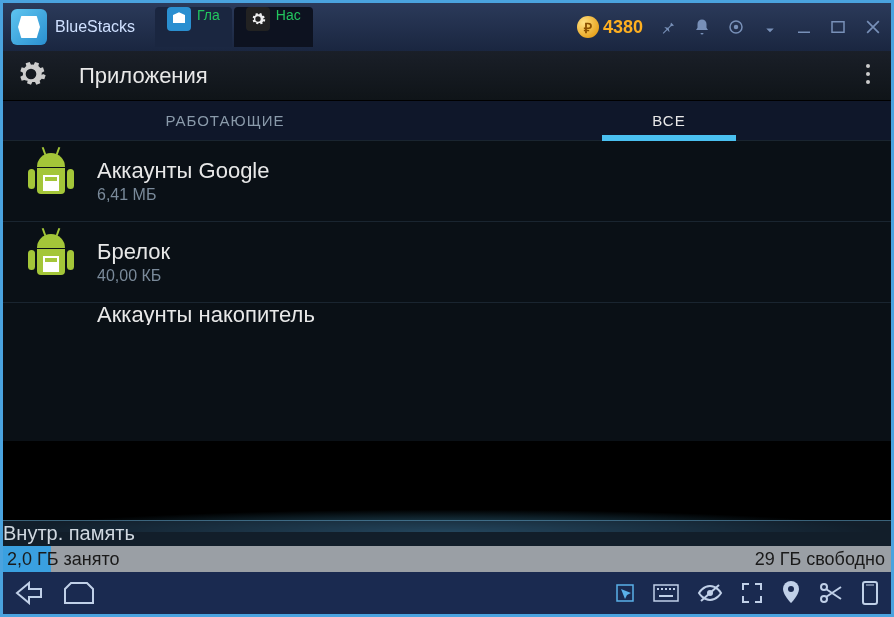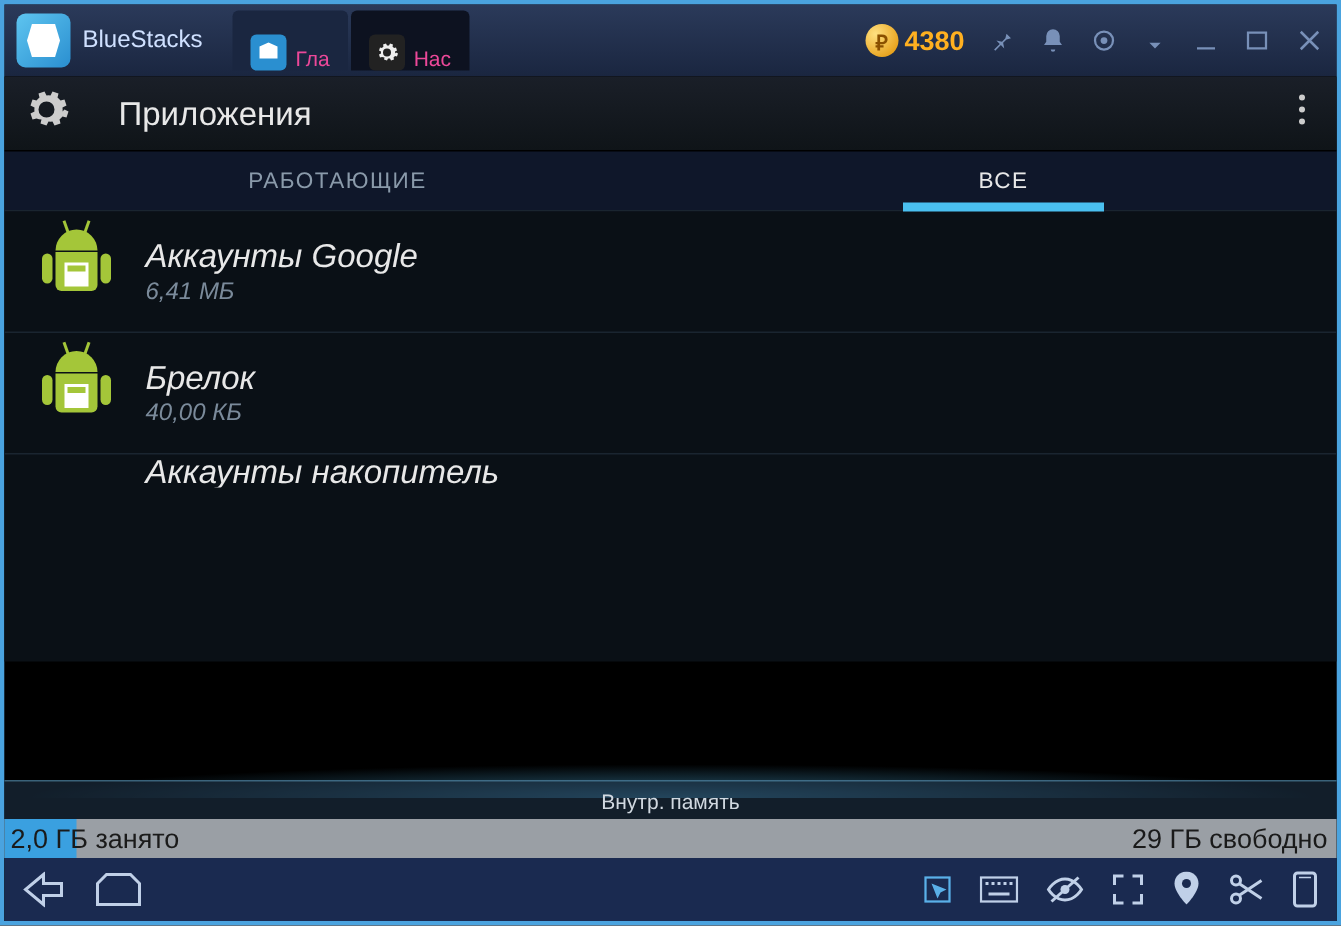--- a/index.html
+++ b/index.html
@@ -19,23 +19,23 @@
   display: flex; align-items: center; justify-content: center;
   margin-right: 8px;
 }
 .bs-logo-inner {
   width: 22px; height: 22px; background: #fff;
   clip-path: polygon(15% 0, 85% 0, 100% 50%, 85% 100%, 15% 100%, 0 50%);
 }
 .bs-title { color: #cfe0ff; font-size: 16px; margin-right: 20px; }
 
 .bs-tab {
-  height: 40px; padding: 0 12px; display: flex; align-items: flex-end;
+  height: 40px; padding: 0 12px; display: flex; align-items: flex-start;
   background: #1a2640; border-radius: 4px 4px 0 0; margin-right: 2px;
-  color: #ec4899; font-size: 14px; cursor: pointer;
+  color: #22c55e; font-size: 14px; cursor: pointer;
 }
 .bs-tab.active { background: #0d1220; }
 .tab-icon {
   width: 24px; height: 24px; margin-right: 6px;
   border-radius: 4px; display: flex; align-items: center; justify-content: center;
 }
 .tab-icon.home { background: #2a8fd0; }
 .tab-icon.home svg { fill: #fff; }
 .tab-icon.settings { background: #222; }
 .tab-icon.settings svg { fill: #eee; }
@@ -87,21 +87,21 @@
   color: #8a9aaa; font-size: 15px; letter-spacing: 1px; cursor: pointer;
   position: relative;
 }
 .app-tab.active { color: #e8e8e8; }
 .app-tab.active::after {
   content: ''; position: absolute; bottom: -1px; left: 35%; right: 35%;
   height: 6px; background: #4ac0f0;
 }
 
 
-.app-list { background: #0a1016; height: 300px; overflow: hidden; font-style: italic; }
+.app-list { background: #0a1016; height: 300px; overflow: hidden; }
 .app-row {
   display: flex; align-items: center; padding: 12px 20px;
   border-bottom: 1px solid #1a2530; cursor: pointer;
 }
 .app-icon {
   width: 56px; height: 56px; margin-right: 18px;
   display: flex; align-items: center; justify-content: center;
 }
 .app-info { flex: 1; }
 .app-name { color: #e8e8e8; font-size: 22px; }
@@ -113,22 +113,22 @@
   position: absolute; left: 0; right: 0; bottom: 42px;
   height: 72px;
 }
 .storage-glow {
   position: absolute; top: 0; left: 0; right: 0; height: 32px;
   background: radial-gradient(ellipse 70% 100% at 50% 100%, rgba(80,180,230,0.55), rgba(10,20,30,0) 70%);
 }
 .storage-label-bar {
   position: absolute; top: 20px; left: 0; right: 0; height: 26px;
   background: rgba(30,50,70,0.6);
-  display: flex; align-items: center; justify-content: center;
-  color: #d0d8e0; font-size: 14px;
+  display: flex; align-items: center; 
+  color: #d0d8e0; font-size: 20px;
   border-top: 1px solid rgba(120,200,240,0.4);
 }
 .storage-bar {
   position: absolute; top: 46px; left: 0; right: 0; height: 26px;
   background: #9a9fa5; display: flex; align-items: center;
   color: #1a1a1a; font-size: 18px;
 }
 .storage-used-fill {
   position: absolute; left: 0; top: 0; bottom: 0; width: 48px;
   background: #3aa0e0;

